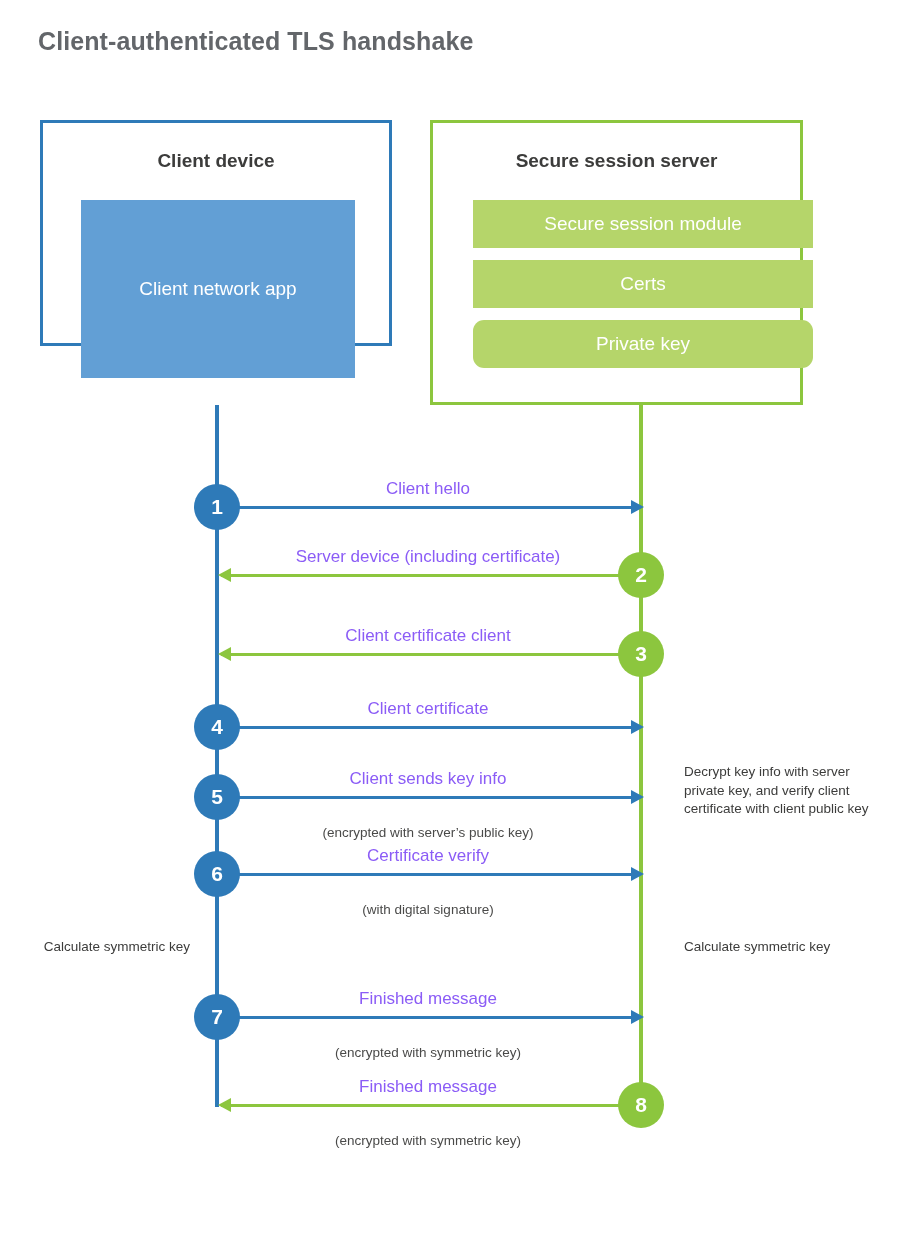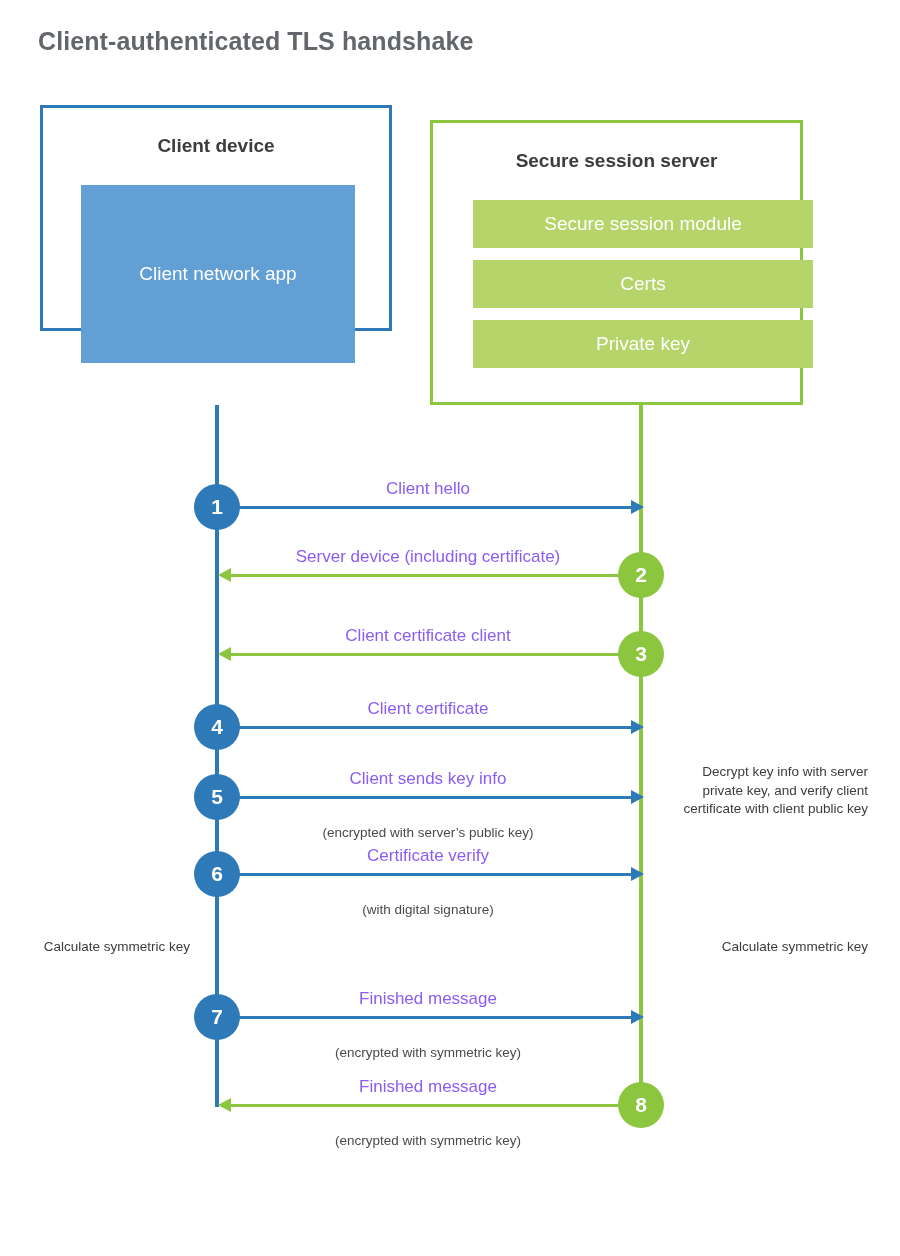--- a/index.html
+++ b/index.html
@@ -30,21 +30,21 @@
   }
 
   
   .actor-box {
     position: absolute;
     background: #ffffff;
     box-sizing: border-box;
   }
   .actor-box.client {
     left: 40px;
-    top: 105px;
+    top: 120px;
     width: 352px;
     height: 226px;
     border: 3px solid #2e7ab8;
   }
   .actor-box.server {
     left: 430px;
     top: 120px;
     width: 373px;
     height: 285px;
     border: 3px solid #8cc63e;
@@ -83,21 +83,21 @@
   .server-item {
     height: 48px;
     background: #b5d56a;
     color: #ffffff;
     font-size: 19px;
     display: flex;
     align-items: center;
     justify-content: center;
     margin-bottom: 12px;
   }
-  .server-item:last-child { margin-bottom: 8px; }
+  .server-item:last-child { margin-bottom: 8px; border-radius: 11px; }
 
   
   .lifeline {
     position: absolute;
     width: 4px;
     top: 405px;
   }
   .lifeline.client-lifeline {
     left: 215px;
     height: 702px;
@@ -178,21 +178,21 @@
   .badge.client-side { left: 194px; background: #2e7ab8; }
   .badge.server-side { left: 618px; background: #8cc63e; }
 
   
   .note {
     position: absolute;
     font-size: 13.5px;
     line-height: 1.38;
     color: #3c3c3b;
   }
-  .note.right-note { left: 668px; width: 200px; text-align: right; }
+  .note.right-note { left: 684px; width: 200px; text-align: left; }
   .note.left-note  { left: 30px;  width: 160px; text-align: right; }
 </style>
 </head>
 <body>
 
 <div id="diagram">
 
   <div class="page-title">Client-authenticated TLS handshake</div>
 
   <div class="actor-box client">

